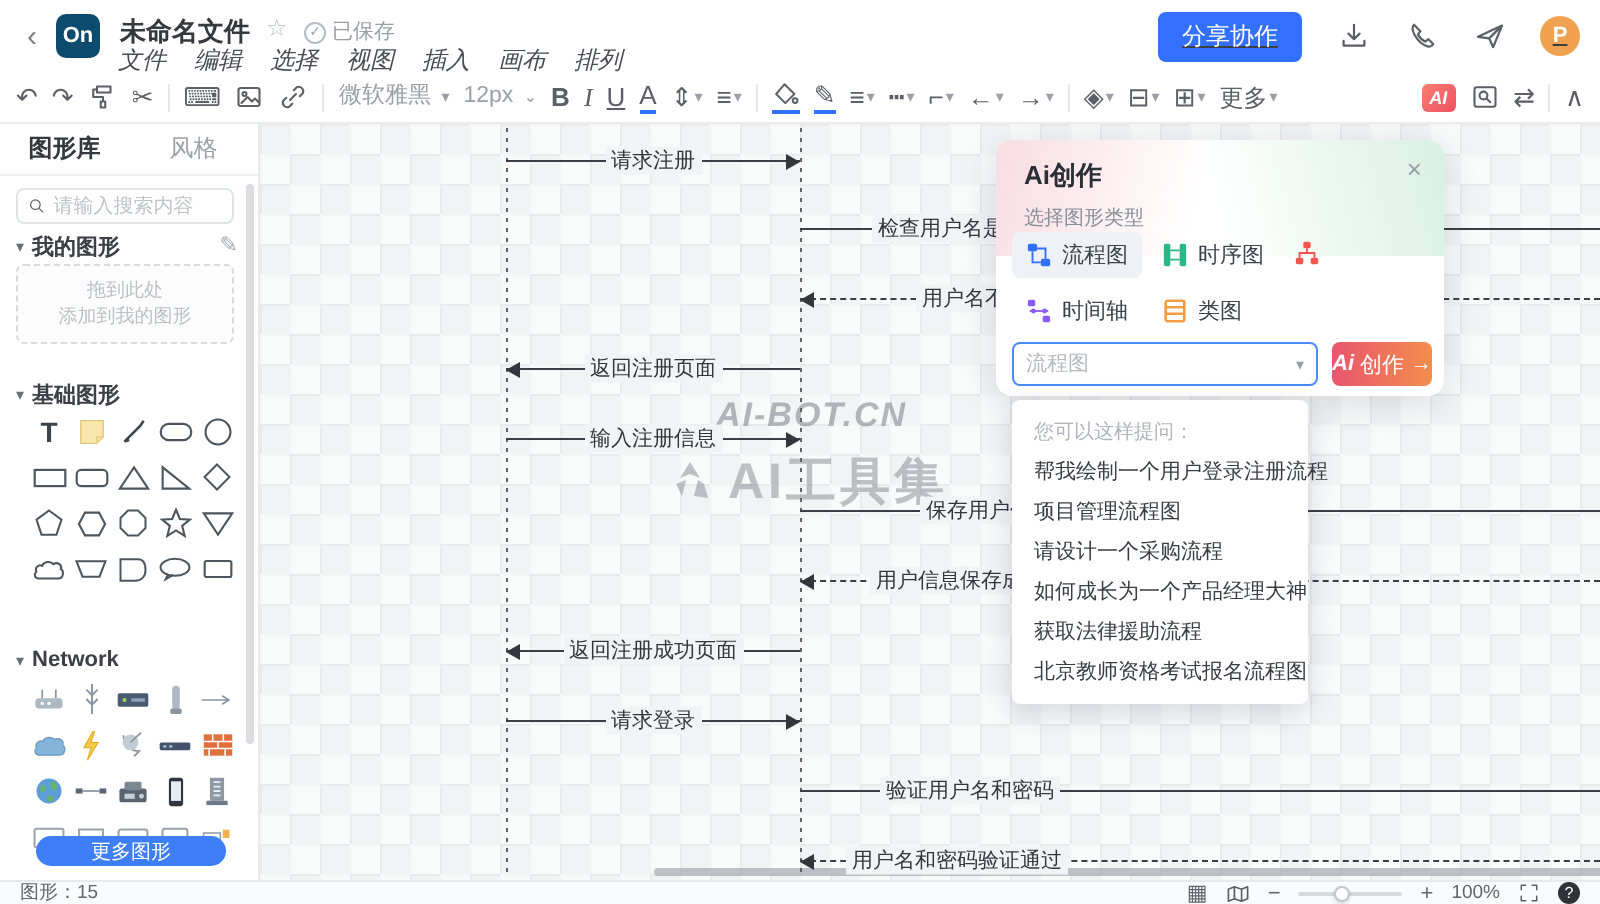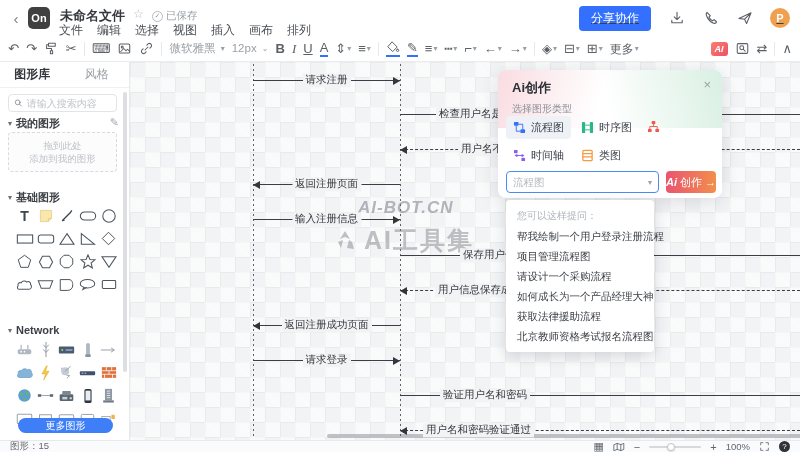--- a/index.html
+++ b/index.html
@@ -5,28 +5,28 @@
   * { margin:0; padding:0; box-sizing:border-box; }
   html,body { background:#e9eaec; }
   #app { position:relative; width:800px; height:452px; background:#fff;
          font-family:"Liberation Sans","DejaVu Sans",sans-serif; overflow:hidden; color:#3c4046; }
 
   
   .titlebar { position:absolute; left:0; top:0; width:800px; height:36px; background:#fff; z-index:30; }
   .back { position:absolute; left:8px; top:8px; width:16px; height:20px; color:#7a7f86; font-size:15px;
           display:flex; align-items:center; justify-content:center; cursor:pointer; }
   .logo { position:absolute; left:28px; top:7px; width:22px; height:22px; border-radius:5px;
-          background:#404040; color:#fff; font-weight:bold; font-size:11px;
+          background:#0c4a6e; color:#fff; font-weight:bold; font-size:11px;
           display:flex; align-items:center; justify-content:center; }
   .doc-title { position:absolute; left:60px; top:7px; font-size:13px; font-weight:bold; color:#35383d; }
   .star { position:absolute; left:133px; top:7px; color:#b9bfc7; font-size:12px; }
   .saved { position:absolute; left:152px; top:9px; font-size:10.5px; color:#9aa0a6; display:flex; align-items:center; gap:3px; }
   .saved .ck { width:11px; height:11px; border:1px solid #b6bcc2; border-radius:50%; font-size:7px;
                display:flex; align-items:center; justify-content:center; color:#9aa0a6; }
-  .menus { position:absolute; left:59px; top:22px; display:flex; gap:14px; font-size:12px; color:#494d53; }
+  .menus { position:absolute; left:59px; top:22px; display:flex; gap:14px; font-size:12px; color:#494d53;font-style:italic; }
   .menus span { cursor:pointer; }
   .tb-right { position:absolute; right:10px; top:0; height:36px; display:flex; align-items:center; gap:17px;text-decoration:underline; }
   .share-btn { background:#3370ff; color:#fff; font-size:12px; padding:4px 12px; border-radius:4px; cursor:pointer; }
   .tb-ic { width:17px; height:17px; color:#4a4e54; display:flex; align-items:center; justify-content:center; }
   .avatar { width:20px; height:20px; border-radius:50%; background:#f0a14f; color:#fff; font-size:11px;
             font-weight:bold; display:flex; align-items:center; justify-content:center; }
 
   
   .toolbar { position:absolute; left:0; top:36px; width:800px; height:26px; background:#fff;
              border-bottom:1px solid #ebecee; display:flex; align-items:center; padding:0 8px; gap:7px;

